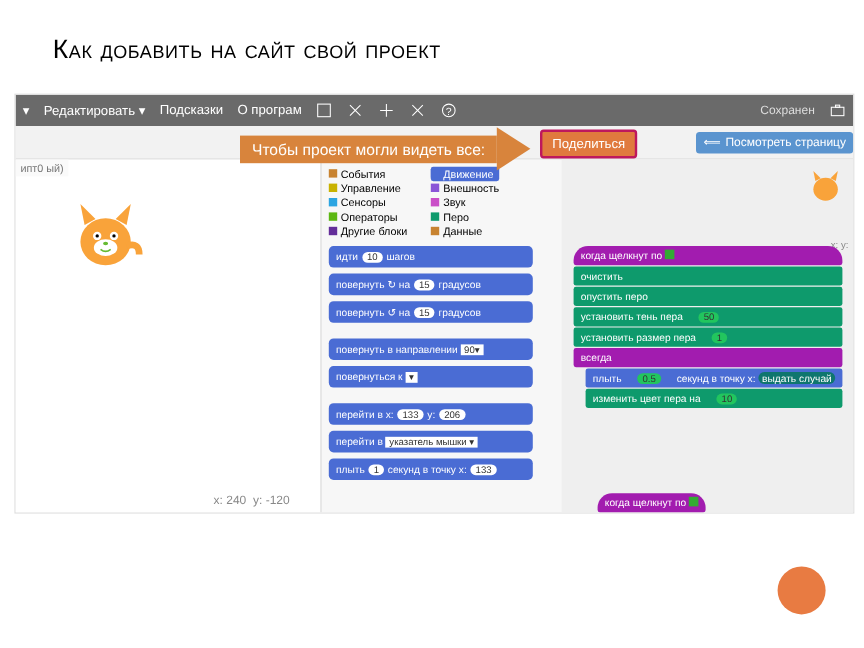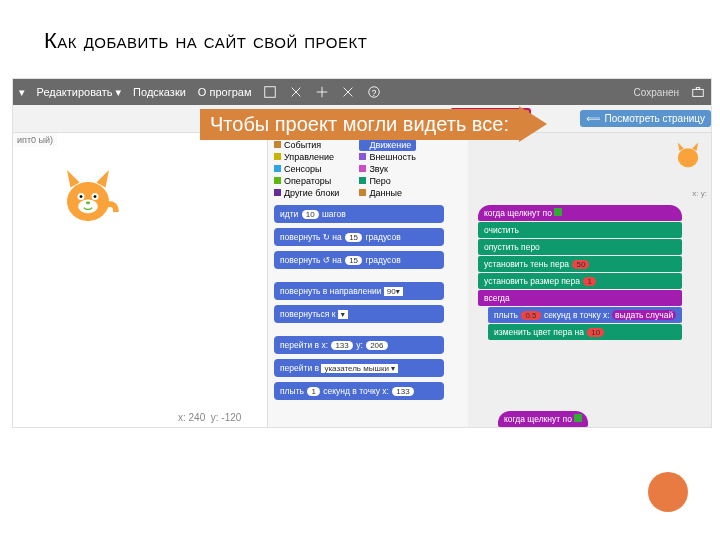--- a/index.html
+++ b/index.html
@@ -4,21 +4,21 @@
 <style>
 *{box-sizing:border-box;margin:0;padding:0;font-family:Arial,sans-serif}
 body{background:#fff;width:720px;height:540px;overflow:hidden;position:relative}
 .slide-title{font-size:22px;color:#000000;padding:28px 0 0 44px;font-variant:small-caps;letter-spacing:.5px}
 .screenshot{position:absolute;left:12px;top:78px;width:700px;height:350px;background:#fff;border:1px solid #e0e0e0;overflow:hidden}
 .toolbar{height:26px;background:#6a6a6a;display:flex;align-items:center;color:#fff;font-size:11px;padding:0 6px;gap:12px;position:relative}
 .toolbar .spacer{flex:1}
 .toolbar .saved{font-size:10px;color:#ddd}
 .tb-ico{display:inline-block;width:14px;height:14px;vertical-align:middle}
 .callout-arrow{position:absolute;left:200px;top:106px;display:flex;align-items:center;z-index:5}
-.callout-body{background:#d8843c;color:#fff;font-size:20px;padding:4px 10px;white-space:nowrap}
+.callout-body{background:#d8843c;color:#fff;font-size:13px;padding:4px 10px;white-space:nowrap}
 .callout-head{width:0;height:0;border-top:18px solid transparent;border-bottom:18px solid transparent;border-left:28px solid #d8843c}
 .share-row{position:absolute;left:0;right:0;top:26px;height:28px;background:#f2f2f2;border-bottom:1px solid #ddd}
 .share-btn{position:absolute;right:180px;top:3px;background:#e07a3e;color:#fff;font-size:11px;padding:4px 8px;border-radius:3px;border:2px solid #be185d}
 .view-btn{position:absolute;right:0;top:5px;background:#5a94cf;color:#fff;font-size:10px;padding:3px 6px;border-radius:3px;display:flex;align-items:center;gap:4px}
 .content{position:absolute;left:0;top:54px;right:0;bottom:0;display:flex}
 .left-col{width:254px;background:#fff;position:relative}
 .sprite-tab{position:absolute;left:0;top:0;font-size:9px;color:#777;background:#fafafa;padding:2px 4px}
 .cat{position:absolute;left:40px;top:30px}
 .coords{position:absolute;left:165px;bottom:4px;font-size:10px;color:#888}
 .right-col{flex:1;background:#f7f7f7;position:relative;border-left:1px solid #ddd}
@@ -35,30 +35,30 @@
 .c-lblue::before{background:#2ca5e2}
 .c-green::before{background:#5cb712}
 .c-dpurple::before{background:#632d99}
 .sel{background:#4a6cd4;color:#fff;border-radius:2px}
 .blocks{position:absolute;left:6px;top:72px;width:170px}
 .blk{background:#4a6cd4;color:#fff;font-size:8.5px;padding:4px 6px;margin-bottom:5px;border-radius:4px;white-space:nowrap}
 .blk .pill{background:#fff;color:#333;border-radius:8px;padding:0 4px;display:inline-block;font-size:8px;margin:0 1px}
 .blk .sq{background:#fff;color:#333;padding:0 3px;display:inline-block;font-size:8px}
 .script-area{position:absolute;left:200px;top:0;right:0;bottom:0;background:#efefef}
 .mini-cat{position:absolute;right:6px;top:6px}
-.xy{position:absolute;right:4px;top:56px;font-size:8px;color:#888;text-align:left}
+.xy{position:absolute;right:4px;top:67px;font-size:8px;color:#888;text-align:left}
 .stack1{position:absolute;left:10px;top:72px}
 .stack2{position:absolute;left:30px;top:278px}
 .sb{color:#fff;font-size:8.5px;padding:3px 6px;margin-bottom:1px;white-space:nowrap}
 .hat{border-radius:12px 12px 2px 2px}
 .obody{border-radius:2px}
 .br-brown{background:#a21caf}
 .br-green{background:#0e9a6c}
 .br-blue{background:#4a6cd4}
-.sb .pill{background:#ef4444;color:#333;border-radius:8px;padding:0 4px;display:inline-block;font-size:8px;margin:0 1px}
+.sb .pill{background:#22c55e;color:#333;border-radius:8px;padding:0 4px;display:inline-block;font-size:8px;margin:0 11px}
 .flag{display:inline-block;width:8px;height:8px;background:#3a3}
 .indent{margin-left:10px}
 .dot{position:absolute;right:32px;bottom:28px;width:40px;height:40px;border-radius:50%;background:#e87b42}
 </style>
 </head>
 <body>
 
 <div class="slide-title">Как добавить на сайт свой проект</div>
 
 <div class="screenshot">
@@ -165,21 +165,21 @@
         <div class="xy">x:
 y:</div>
 
         <div class="stack1">
           <div class="sb hat br-brown"><span>когда щелкнут по</span> <span class="flag"></span></div>
           <div class="sb obody br-green">очистить</div>
           <div class="sb obody br-green">опустить перо</div>
           <div class="sb obody br-green"><span>установить тень пера</span> <span class="pill">50</span></div>
           <div class="sb obody br-green"><span>установить размер пера</span> <span class="pill">1</span></div>
           <div class="sb obody br-brown">всегда</div>
-          <div class="sb obody br-blue indent"><span>плыть</span> <span class="pill">0.5</span> <span>секунд в точку x:</span> <span style="background:#a21caf;padding:0 3px;border-radius:6px">выдать случай</span></div>
+          <div class="sb obody br-blue indent"><span>плыть</span> <span class="pill">0.5</span> <span>секунд в точку x:</span> <span style="background:#0f766e;padding:0 3px;border-radius:6px">выдать случай</span></div>
           <div class="sb obody br-green indent"><span>изменить цвет пера на</span> <span class="pill">10</span></div>
         </div>
 
         <div class="stack2">
           <div class="sb hat br-brown"><span>когда щелкнут по</span> <span class="flag"></span></div>
 
         </div>
       </div>
     </div>
   </div>

